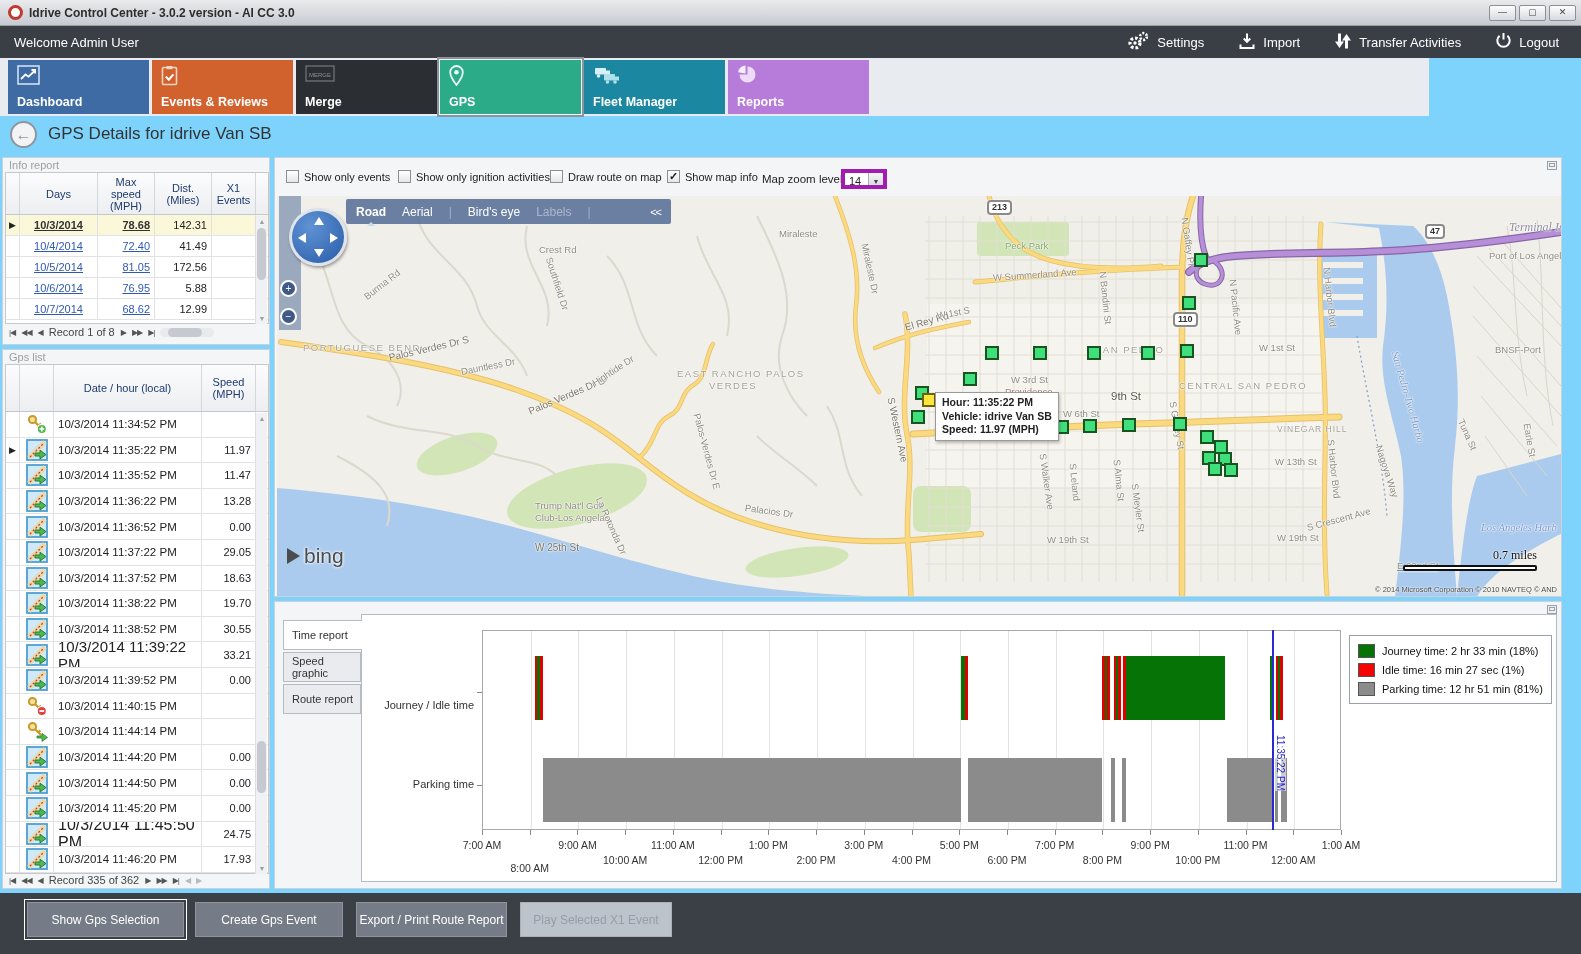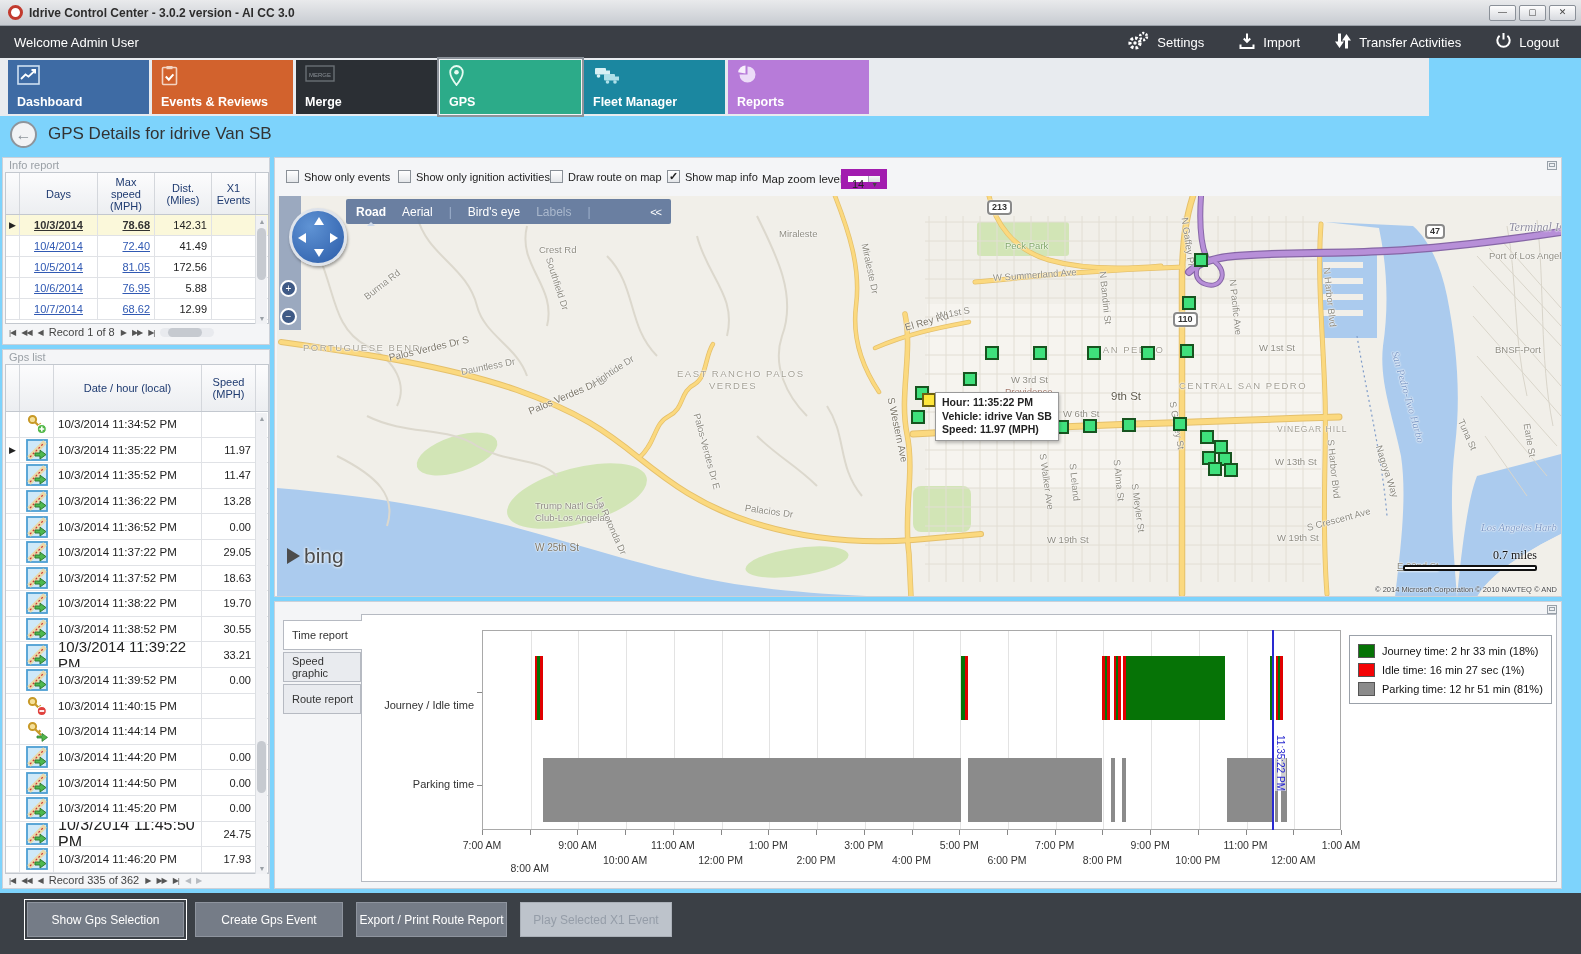--- a/index.html
+++ b/index.html
@@ -60,21 +60,21 @@
   .pager .nav{font-size:8px;color:#555;letter-spacing:-1px;}
   .pager .nav.dis{color:#b7bbc0;}
   .hscroll{width:54px;height:9px;border-radius:5px;background:#e8eaee;position:relative;}
   .hscroll div{position:absolute;left:8px;top:0;width:34px;height:9px;border-radius:5px;background:#c6cad0;}
   .vscroll{position:absolute;width:12px;background:#f0f1f4;border-left:1px solid #dcdfe3;}
   .vscroll .thumb{position:absolute;left:1px;width:9px;border-radius:5px;background:#c6cad0;}
   .vscroll .arr{position:absolute;left:0;width:12px;text-align:center;font-size:7px;color:#9aa0a6;}
   .cbx{position:absolute;display:flex;align-items:center;gap:5px;}
   .cbx .box{width:13px;height:13px;border:1px solid #8a9097;background:linear-gradient(#fff,#e4e6e9);
     font-size:11px;line-height:11px;text-align:center;color:#222;font-weight:bold;}
-  .zoomsel{position:absolute;width:46px;height:20px;border:7px solid #a21caf;background:#fff;display:flex;}
+  .zoomsel{position:absolute;width:46px;height:20px;border:4px solid #a21caf;background:#fff;display:flex;}
   .zoomsel .val{flex:1;padding:2px 4px;font-size:11px;}
   .zoomsel .dd{width:15px;background:linear-gradient(#f5f6f8,#d9dce0);border-left:1px solid #aab0b8;
      font-size:7px;color:#444;text-align:center;line-height:18px;}
 
   #map-canvas{position:absolute;left:2px;top:38px;width:1284px;height:400px;overflow:hidden;background:#f1efe9;}
   .mapnav{position:absolute;left:69px;top:3px;width:325px;height:25px;background:rgba(86,112,150,.88);
     border-radius:2px;display:flex;align-items:center;color:#fff;font-size:12px;padding:0 10px;gap:16px;}
   .mapnav .sep{color:#9fb1cc;}
   .mapnav .itm{position:relative;}
   .mapnav .itm.sel{font-weight:bold;}

